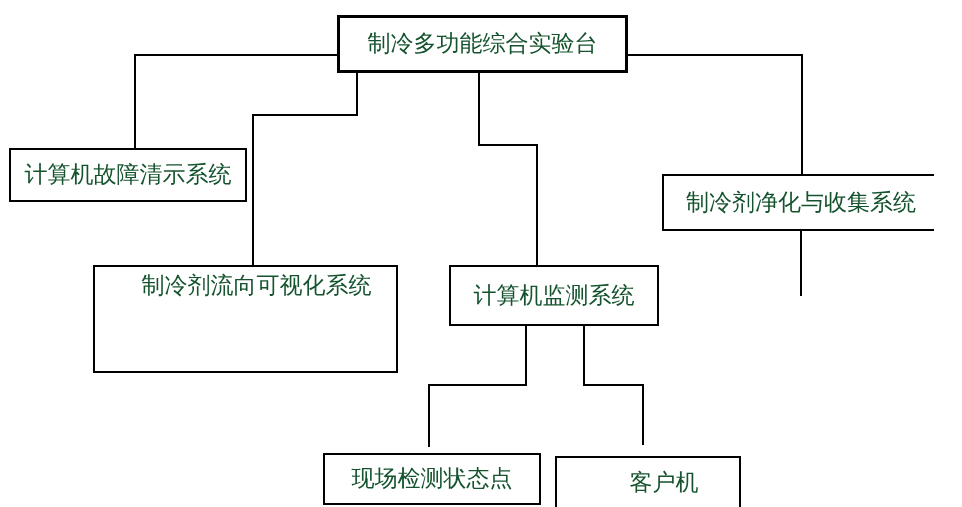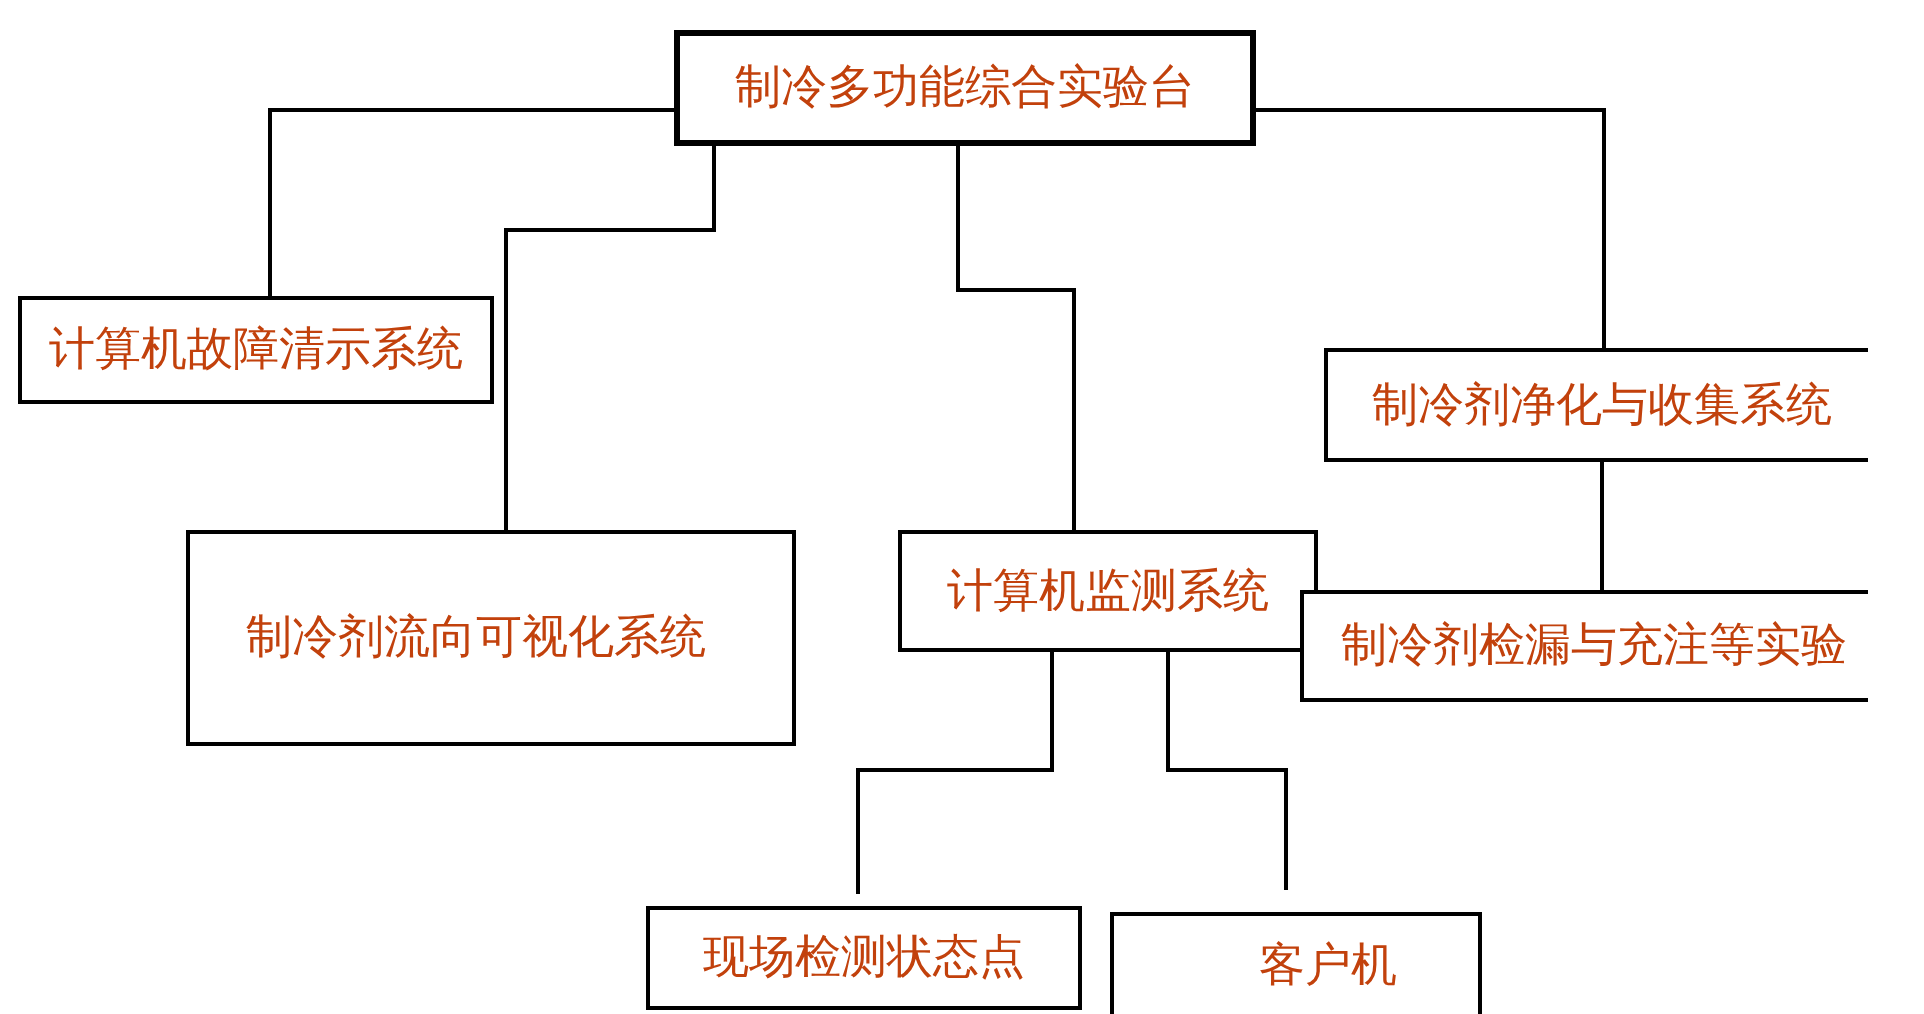--- a/index.html
+++ b/index.html
@@ -6,21 +6,21 @@
     margin: 0;
     padding: 0;
     background: #ffffff;
   }
   .canvas {
     position: relative;
     width: 934px;
     height: 507px;
     background: #ffffff;
     font-family: "Liberation Serif", "DejaVu Serif", serif;
-    color: #c2410c;
+    color: #14532d;
     overflow: hidden;
   }
   .connector-layer {
     position: absolute;
     left: 0;
     top: 0;
     width: 962px;
     height: 507px;
     z-index: 0;
   }
@@ -34,21 +34,21 @@
     justify-content: center;
     text-align: center;
     font-size: 23px;
     line-height: 1.2;
     z-index: 1;
     white-space: nowrap;
   }
   .node-root   { left: 337px; top: 15px;  width: 291px; height: 58px;  border-width: 3px; }
   .node-fault  { left: 9px;   top: 148px; width: 238px; height: 54px; }
   .node-flow   { left: 93px;  top: 265px; width: 305px; height: 108px;
-                 flex-direction: column; align-items: flex-start; justify-content: center;
+                 align-items: flex-start; justify-content: center;
                  text-align: left; padding: 2px 6px; line-height: 1.45; }
   .node-flow .flow-line-first { padding-left: 22px; }
   .node-monitor{ left: 449px; top: 265px; width: 210px; height: 61px; }
   .node-purify { left: 662px; top: 174px; width: 278px; height: 57px; }
   .node-leak   { left: 650px; top: 295px; width: 294px; height: 56px; }
   .node-field  { left: 323px; top: 453px; width: 218px; height: 52px; }
   .node-client { left: 555px; top: 456px; width: 186px; height: 54px; padding-left: 32px; }
 </style>
 </head>
 <body>
@@ -78,23 +78,20 @@
   </div>
 
   <div class="node node-monitor">
     <span>计算机监测系统</span>
   </div>
 
   <div class="node node-purify">
     <span>制冷剂净化与收集系统</span>
   </div>
 
-  <div class="node node-leak">
-    <span>制冷剂检漏与充注等实验</span>
-  </div>
 
   <div class="node node-field">
     <span>现场检测状态点</span>
   </div>
 
   <div class="node node-client">
     <span>客户机</span>
   </div>
 
 </div>

